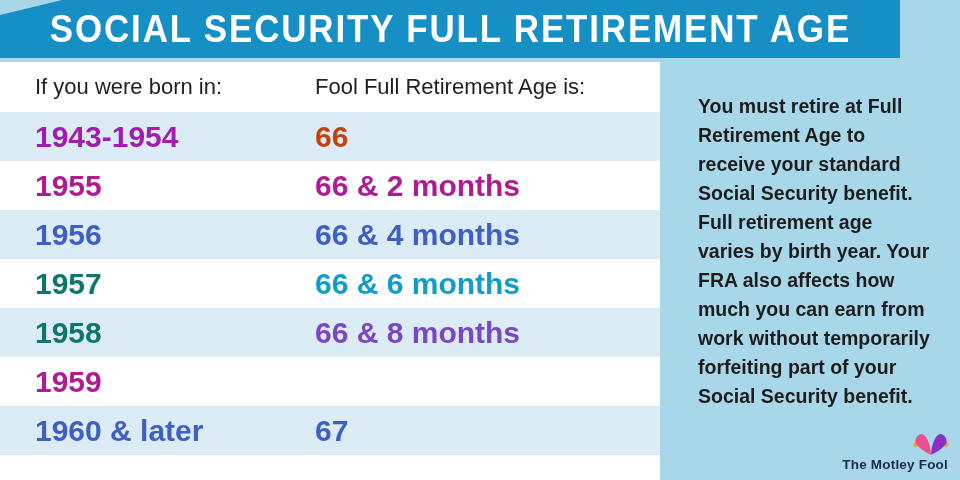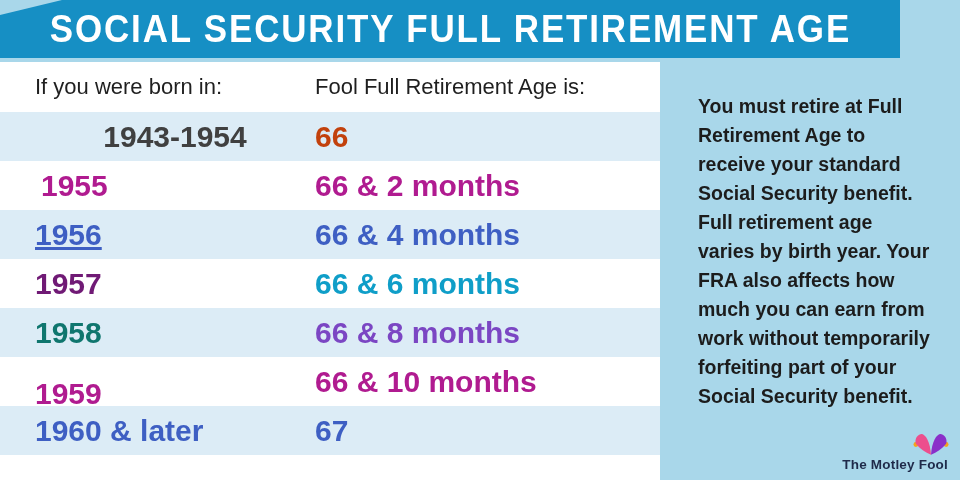--- a/index.html
+++ b/index.html
@@ -52,42 +52,41 @@
 
   <div class="content">
 
     <div class="table-area">
       <div class="thead">
         <span>If you were born in:</span>
         <span>Fool Full Retirement Age is:</span>
       </div>
       <div class="rows">
         <div class="trow">
-          <span style="color: #404040; text-align: center;">1943-1954</span>
+          <span style="color: #a21caf;">1943-1954</span>
           <span style="color: #c2410c;">66</span>
         </div>
         <div class="trow">
-          <span style="color: rgb(176, 27, 144); margin-left: 6px;">1955</span>
+          <span style="color: rgb(176, 27, 144);">1955</span>
           <span style="color: rgb(176, 27, 144);">66 &amp; 2 months</span>
         </div>
         <div class="trow">
-          <span style="color: rgb(62, 95, 195); text-decoration: underline;">1956</span>
+          <span style="color: rgb(62, 95, 195);">1956</span>
           <span style="color: rgb(62, 95, 195);">66 &amp; 4 months</span>
         </div>
         <div class="trow">
-          <span style="color: #701a75;">1957</span>
+          <span style="color: #0f766e;">1957</span>
           <span style="color: rgb(15, 158, 200);">66 &amp; 6 months</span>
         </div>
         <div class="trow">
           <span style="color: #0f766e;">1958</span>
           <span style="color: rgb(123, 70, 195);">66 &amp; 8 months</span>
         </div>
         <div class="trow">
-          <span style="color: rgb(176, 27, 144); margin-top: 12px;">1959</span>
-          <span style="color: rgb(176, 27, 144);">66 &amp; 10 months</span>
+          <span style="color: rgb(176, 27, 144);">1959</span>
         </div>
         <div class="trow">
           <span style="color: rgb(62, 95, 195);">1960 &amp; later</span>
           <span style="color: rgb(62, 95, 195);">67</span>
         </div>
       </div>
     </div>
 
     <aside class="panel">
       <p>You must retire at Full Retirement Age to receive your standard Social Security benefit. Full retirement age varies by birth year. Your FRA also affects how much you can earn from work without temporarily forfeiting part of your Social Security benefit.</p>

